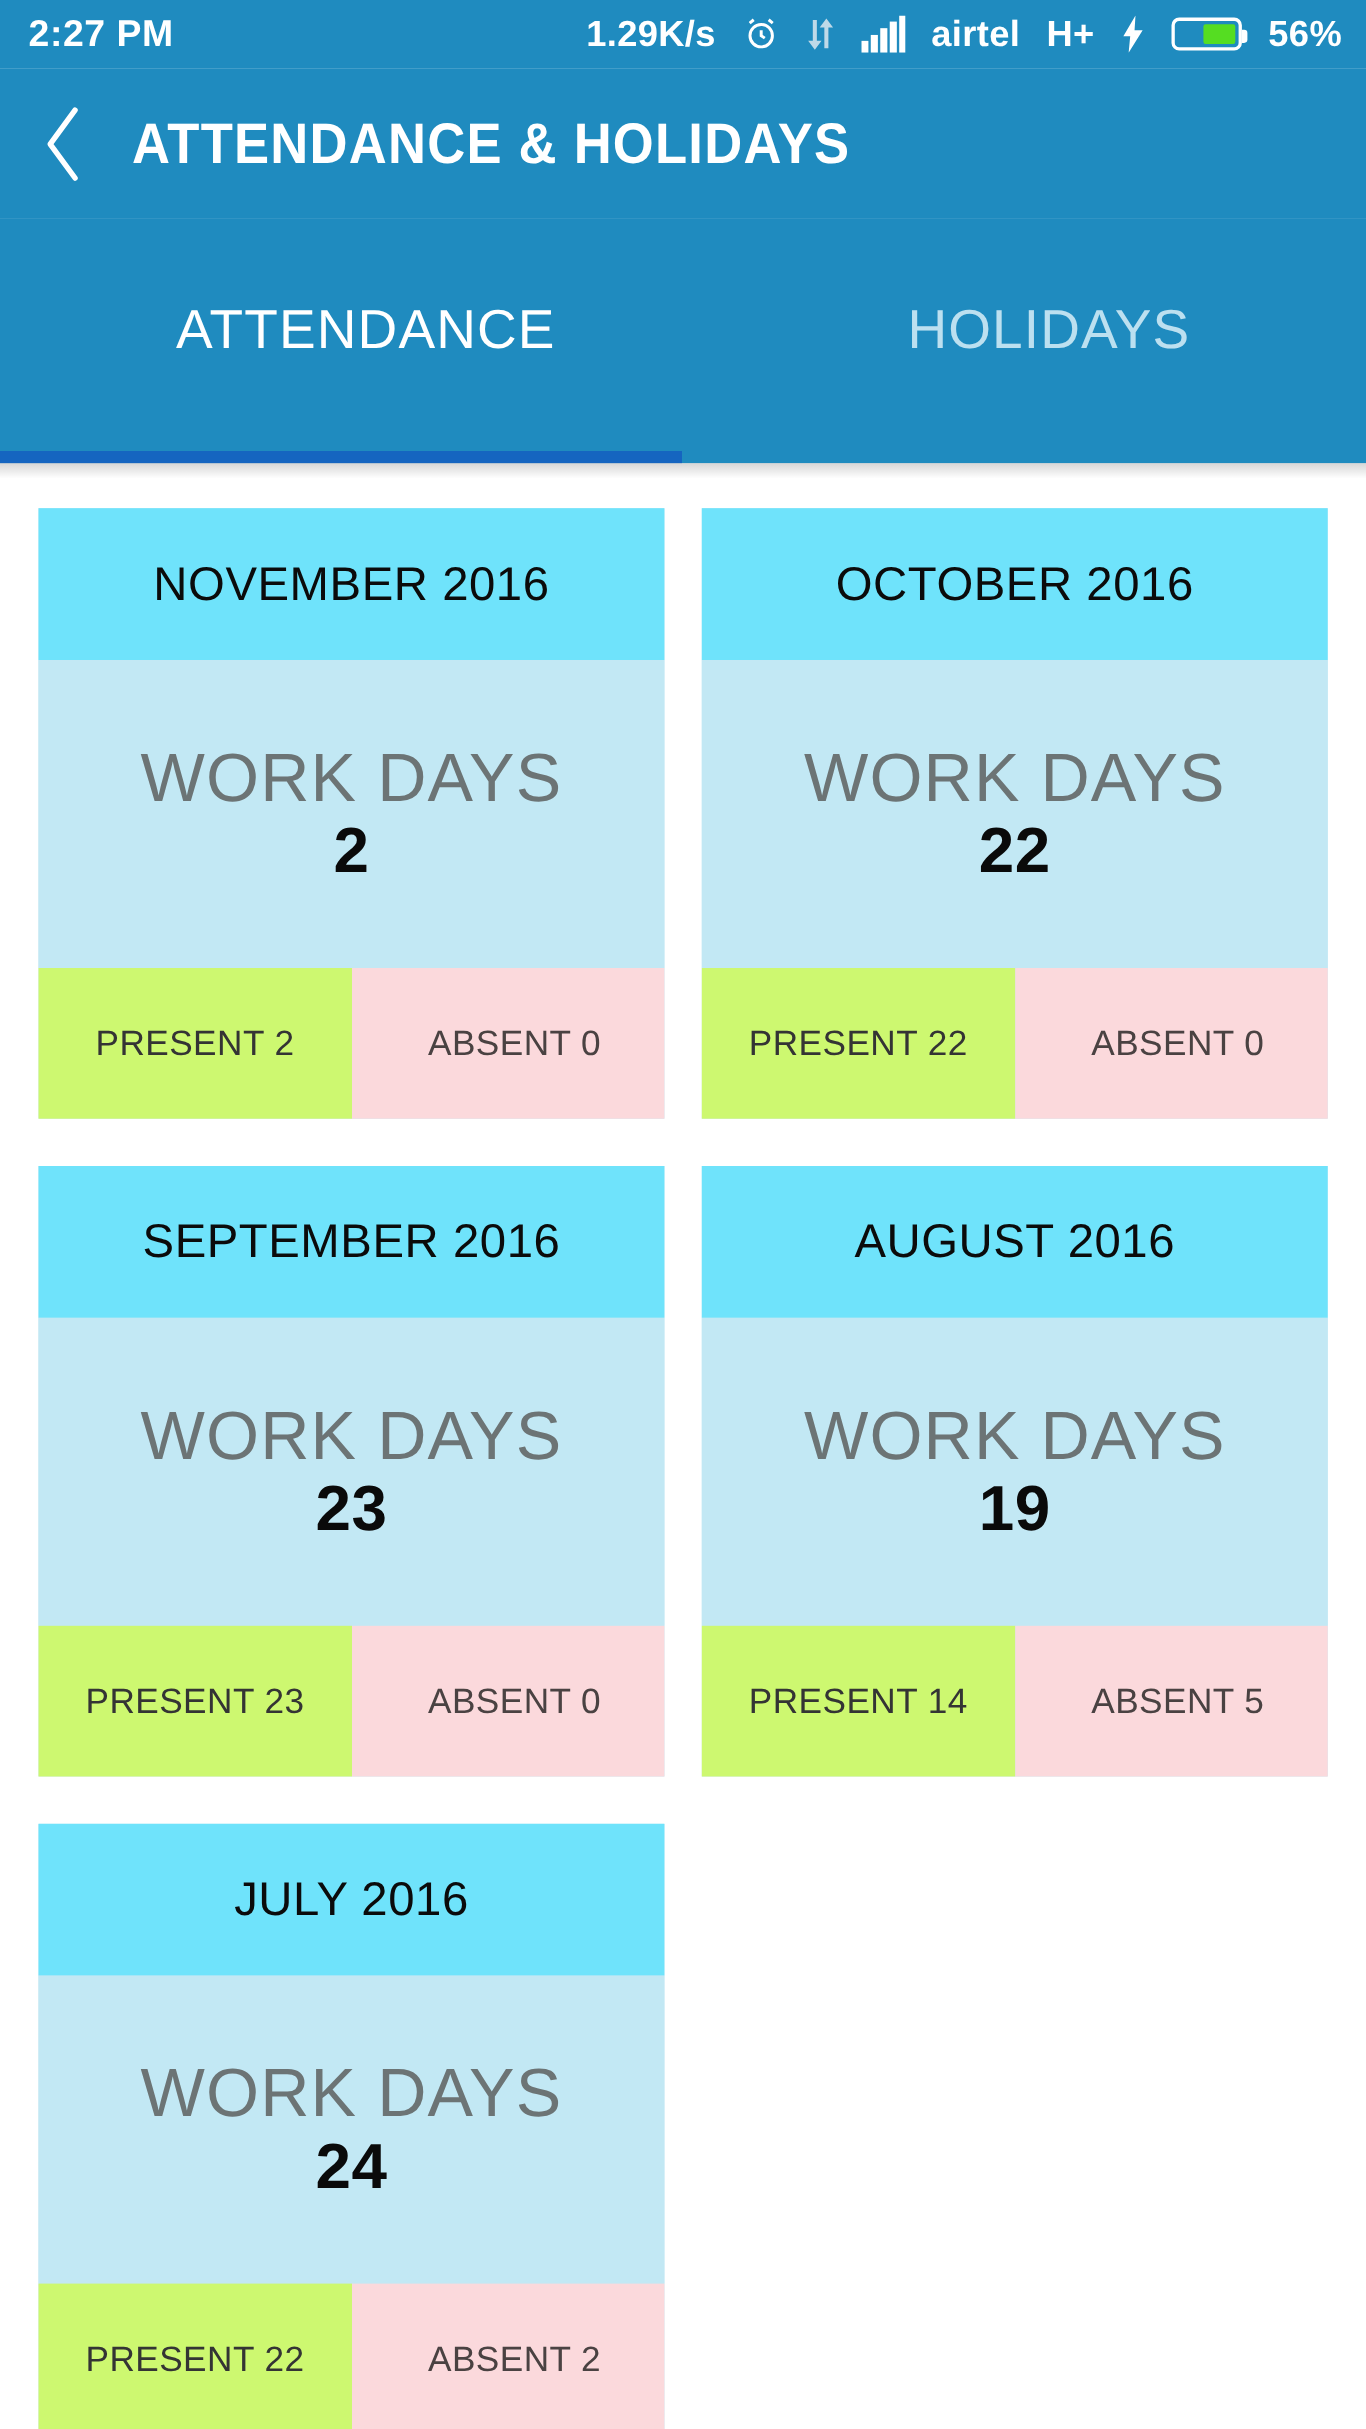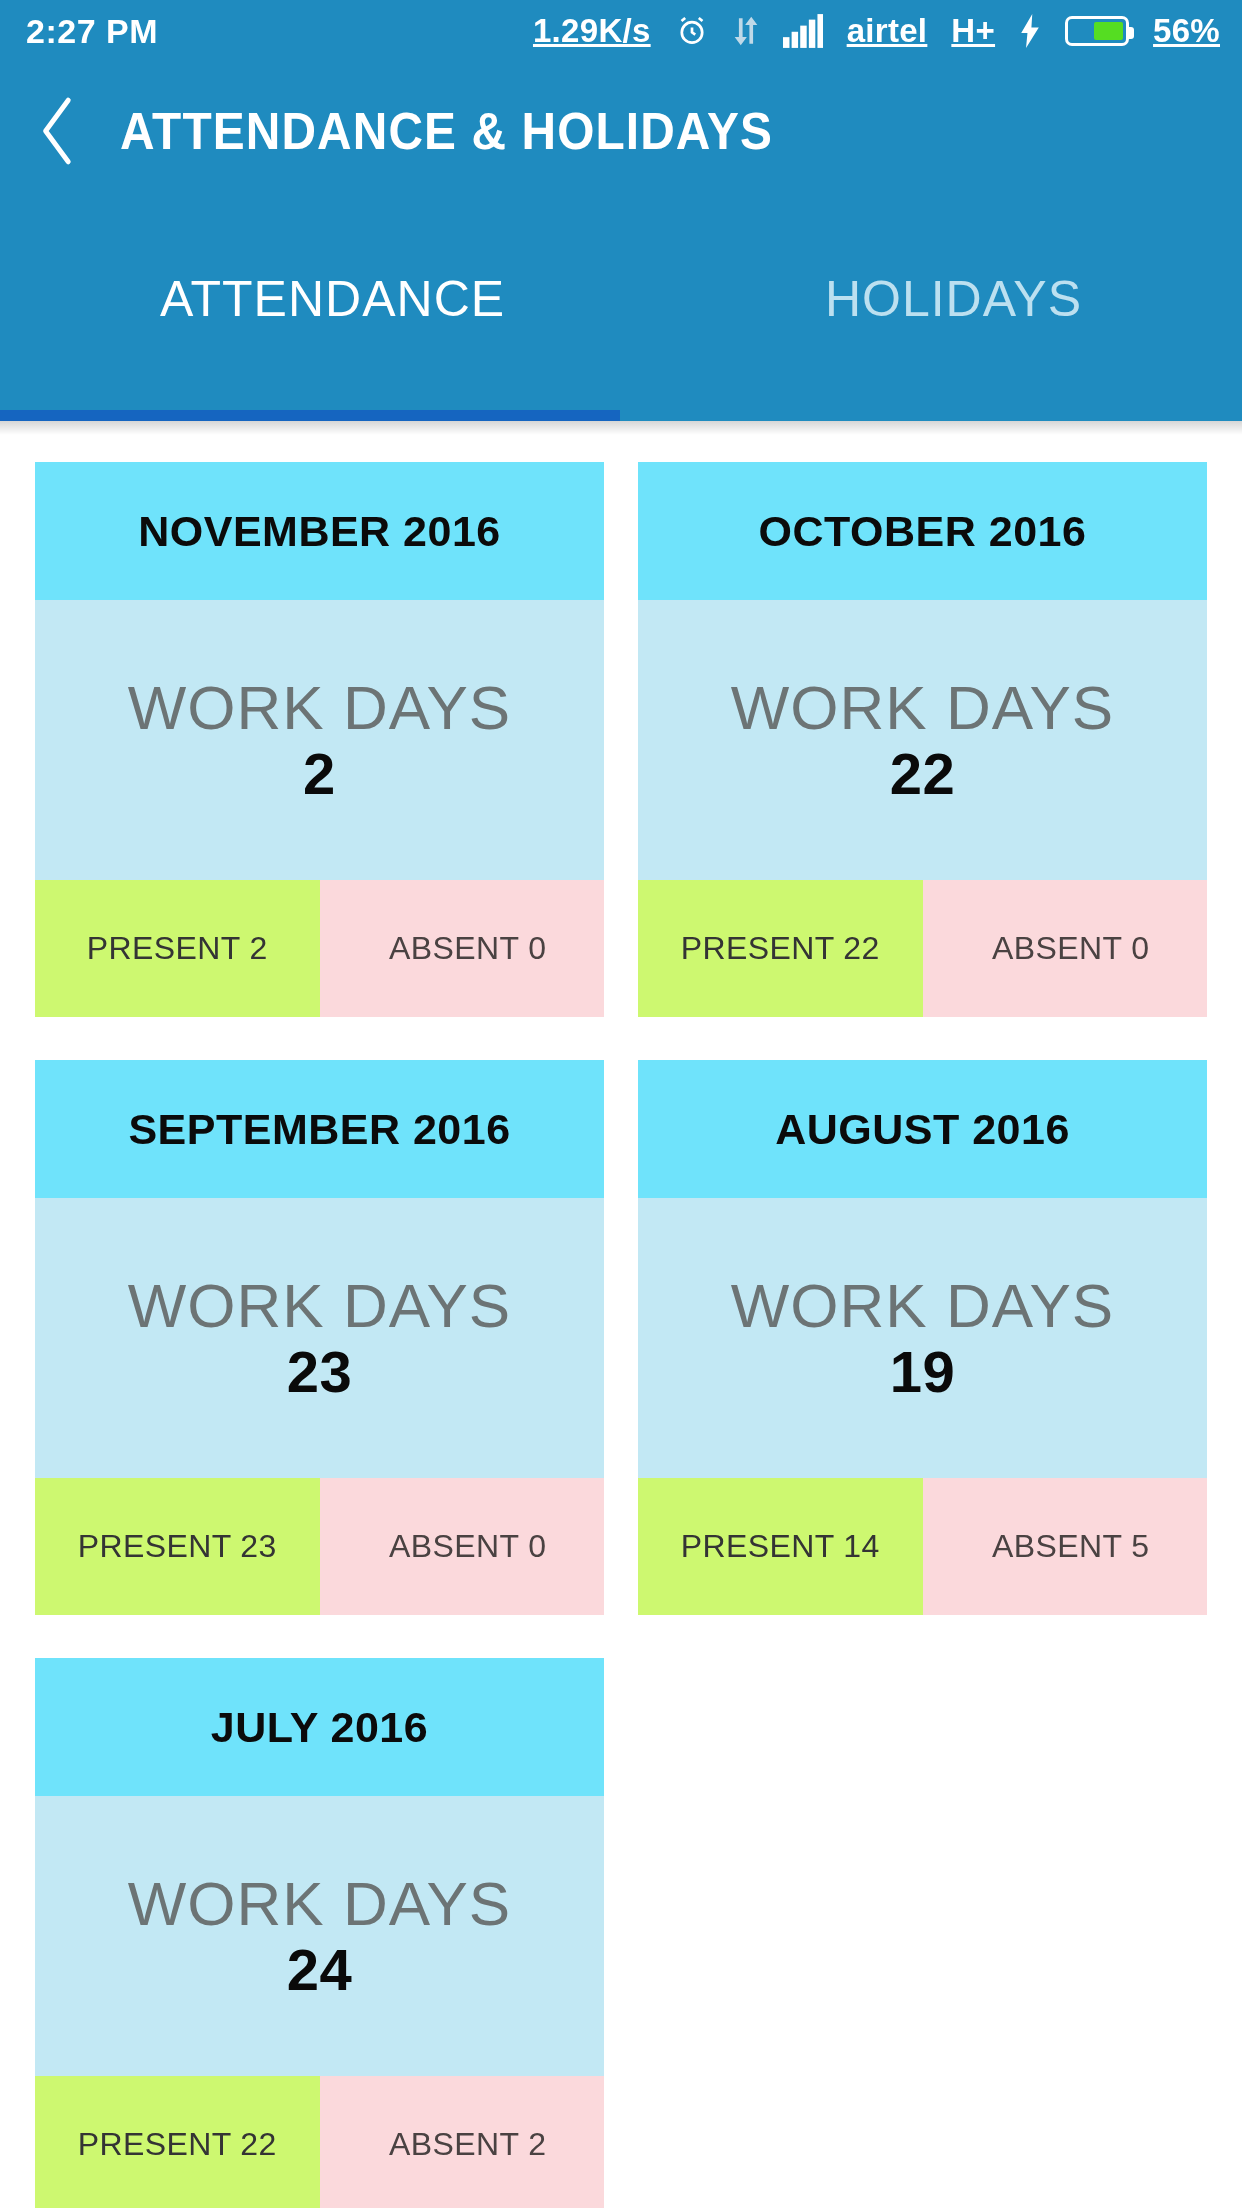--- a/index.html
+++ b/index.html
@@ -19,21 +19,21 @@
     padding:0 22px 0 26px;
     color:#ffffff;
   }
   .status-time{
     font-size:34px; font-weight:700;
     letter-spacing:.5px;
     line-height:1;
   }
   .status-right{
     margin-left:auto;
-    display:flex; align-items:center; gap:24px;text-decoration:underline;
+    display:flex; align-items:center; gap:24px;
   }
   .status-speed{ font-size:33px; font-weight:700; letter-spacing:.3px; }
   .status-carrier{ font-size:33px; font-weight:700; letter-spacing:.3px; }
   .status-net{ font-size:33px; font-weight:700; letter-spacing:.3px; }
   .status-batt-pct{ font-size:33px; font-weight:700; letter-spacing:.3px; }
 
   .ico{ display:inline-block; line-height:0; }
   .ico svg{ display:block; }
 
   .batt{
@@ -138,21 +138,21 @@
     cursor:pointer;
   }
   .card-header{
     height:138px;
     background:#6FE3FB;
     display:flex; align-items:center; justify-content:center;
   }
   .card-month{
     color:#0b0b0b;
     font-size:43px;
-    font-weight:700;
+    font-weight:400;
     letter-spacing:.5px;
     font-family:"Liberation Sans Narrow","Liberation Sans",sans-serif;
     white-space:nowrap;
   }
   .card-body{
     height:280px;
     background:#C2E8F4;
     display:flex; flex-direction:column;
     align-items:center; justify-content:center;
     gap:2px;

